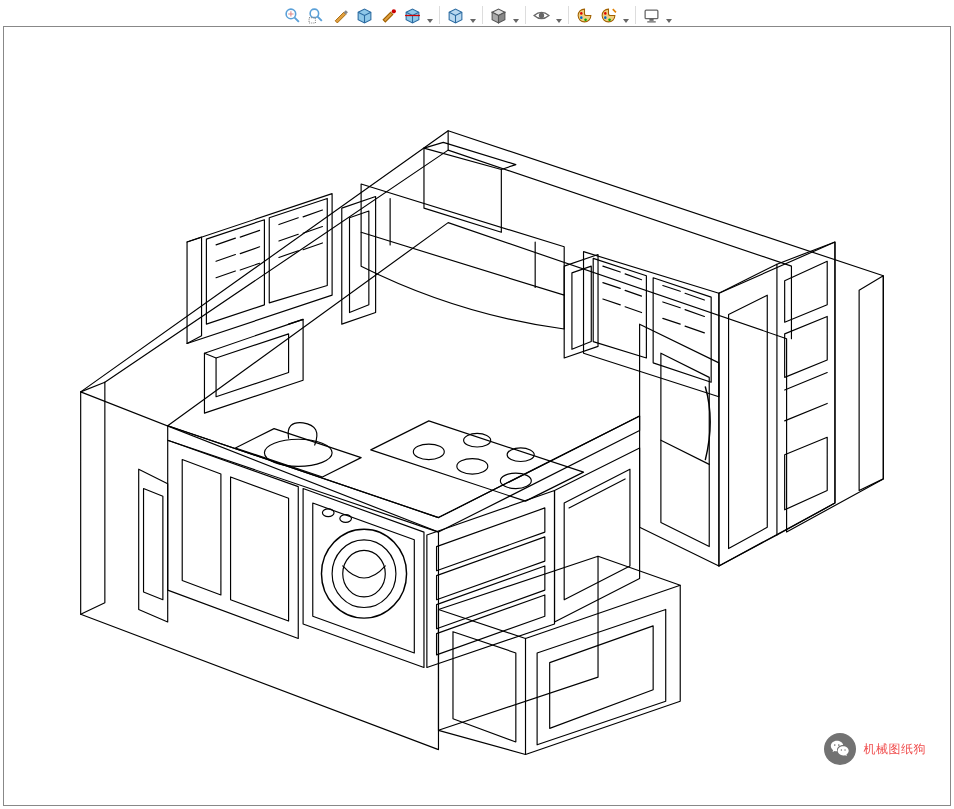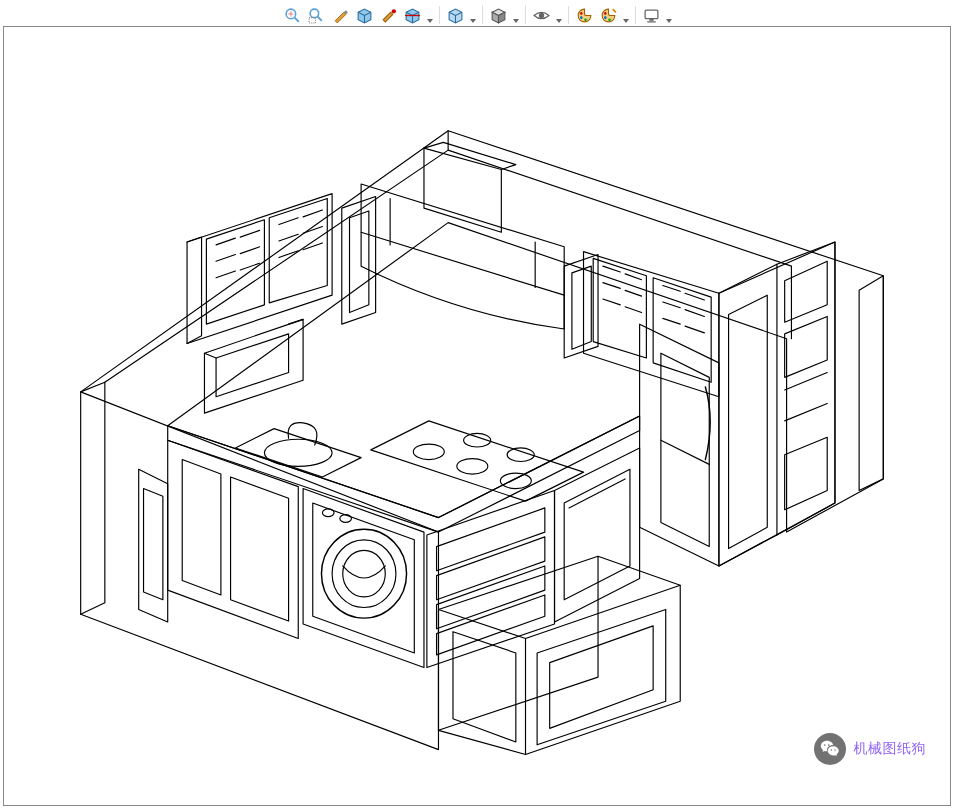--- a/index.html
+++ b/index.html
@@ -9,21 +9,21 @@
 .sep{width:1px;height:18px;background:#ddd;margin:0 3px}
 .dd{width:8px;height:8px;display:inline-block}
 .dd svg{width:8px;height:8px}
 .viewport{position:absolute;top:26px;left:3px;right:3px;bottom:3px;background:#fff;border:1px solid #888}
 .viewport img,.model{position:absolute;inset:0}
 .model{width:100%;height:100%;display:flex;align-items:center;justify-content:center}
 .model svg{width:92%;height:92%;margin-top:10px}
 .watermark{position:absolute;right:28px;bottom:44px;display:flex;align-items:center;gap:8px}
 .wm-ico{width:32px;height:32px;border-radius:50%;background:#5a5a5a;display:flex;align-items:center;justify-content:center;opacity:.85}
 .wm-ico svg{width:22px;height:22px}
-.wm-txt{color:#8b5cf6;font-size:14px;letter-spacing:.5px;opacity:.95}
+.wm-txt{color:#ef4444;font-size:12px;letter-spacing:.5px;opacity:.95}
 </style>
 </head>
 <body>
 
 <div class="toolbar">
   <div class="tb">
       <svg viewBox="0 0 16 16">
         <circle cx="6.5" cy="6.5" r="4.5" fill="none" stroke="#5aa0d8" stroke-width="1.5"></circle>
         <line x1="10" y1="10" x2="14" y2="14" stroke="#5aa0d8" stroke-width="1.8"></line>
         <path d="M4 6.5h5M6.5 4v5" stroke="#d88" stroke-width="1"></path>

